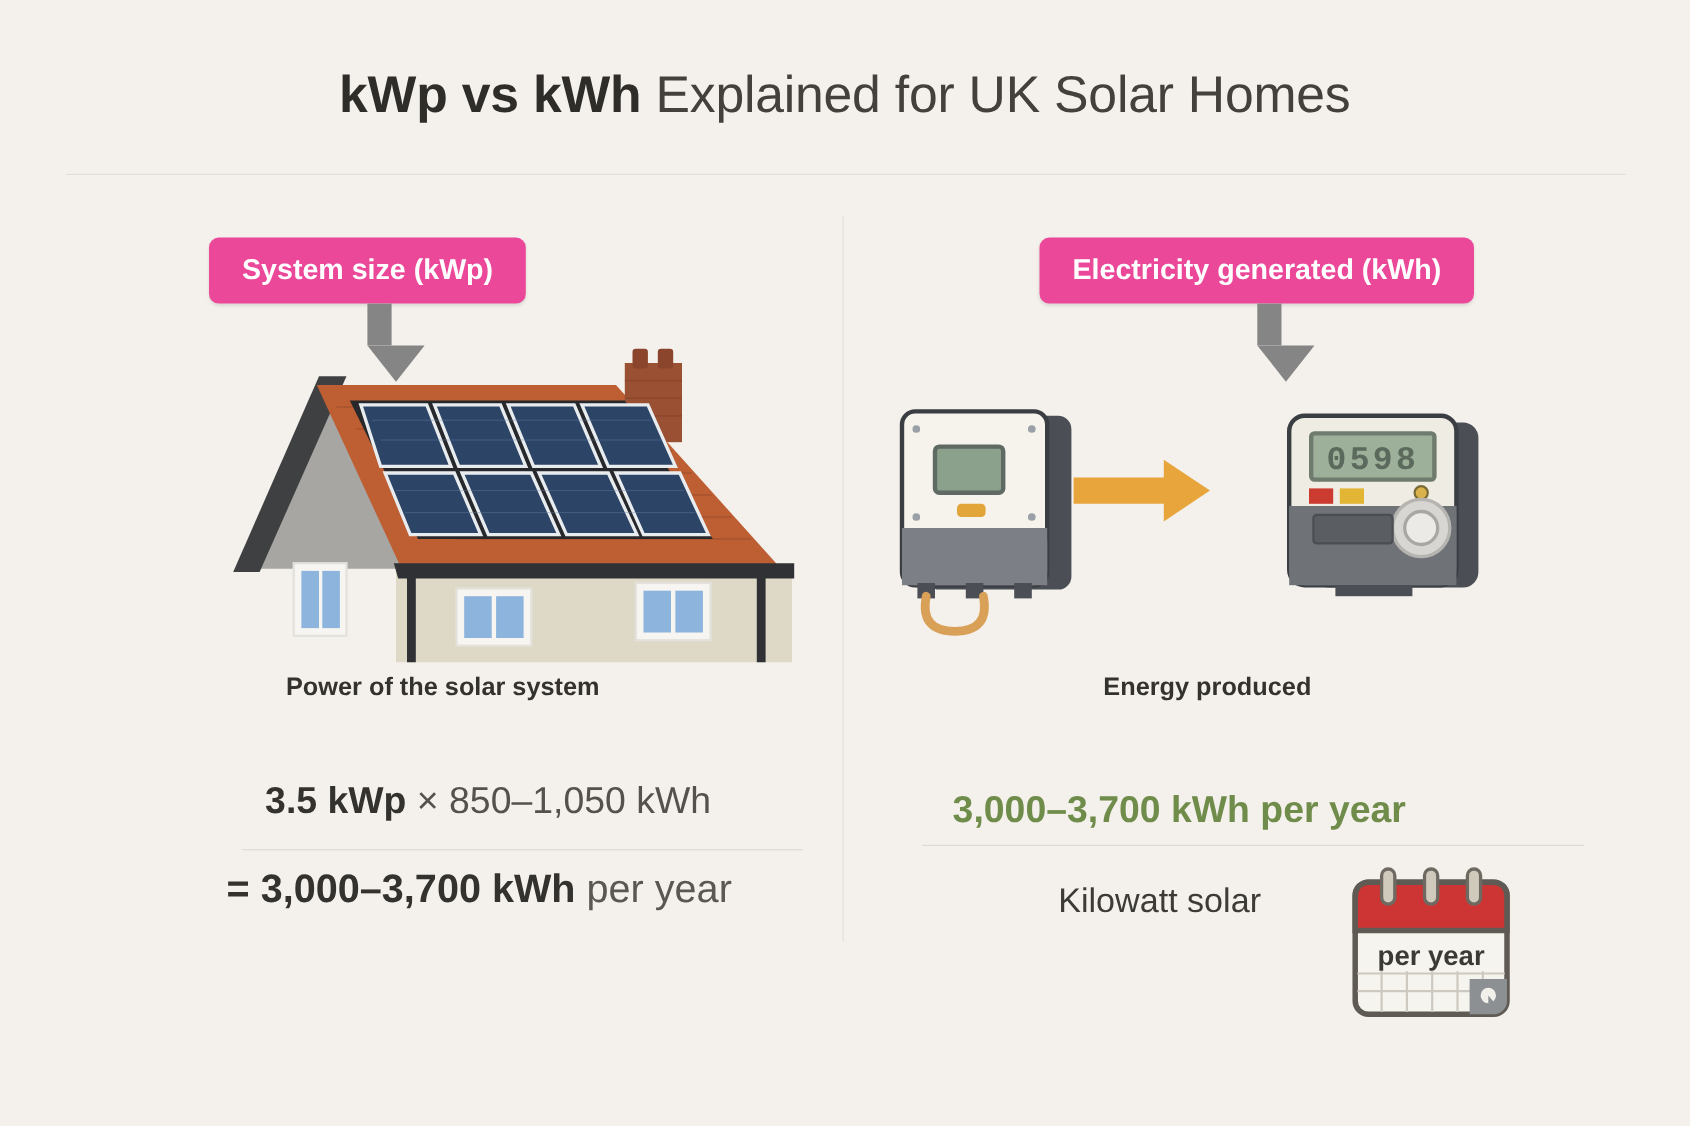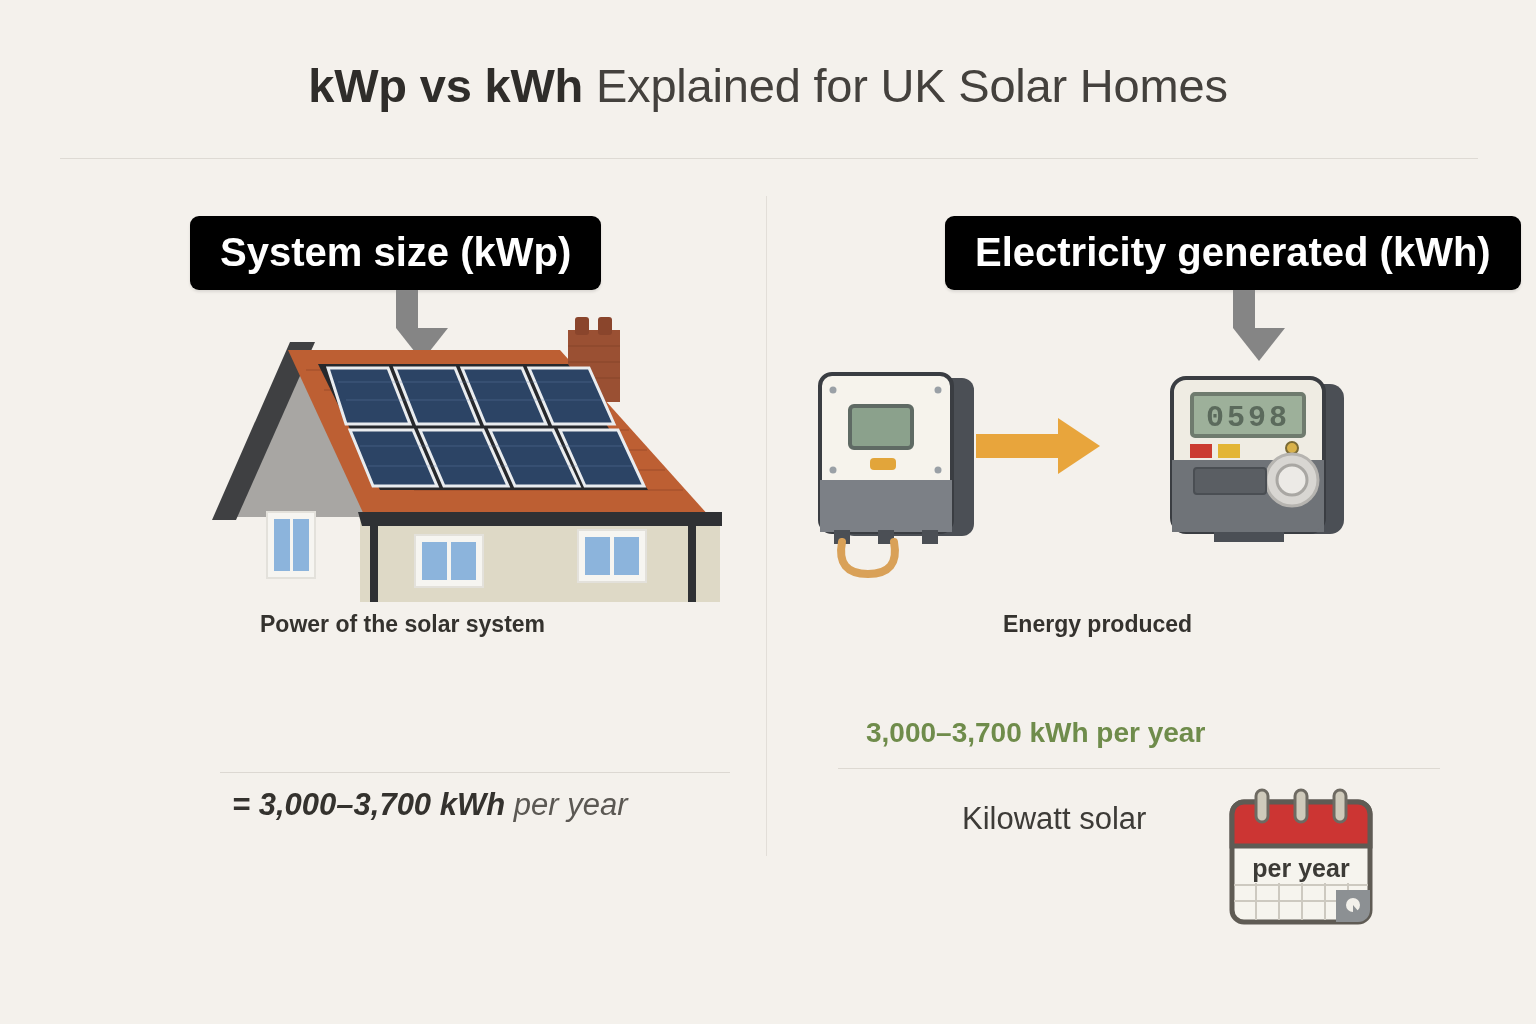--- a/index.html
+++ b/index.html
@@ -78,23 +78,23 @@
     position: absolute;
     top: 216px;
     display: flex;
     flex-direction: column;
     align-items: center;
   }
   .badge-left  { left: 130px; }
   .badge-right { left: 125px; padding-left: 44px; }
 
   .badge {
-    background: #000000;
+    background: #ec4899;
     color: #ffffff;
-    font-size: 40px;
+    font-size: 26px;
     font-weight: 700;
     border-radius: 9px;
     padding: 16px 30px 18px 30px;
     line-height: 1;
     white-space: nowrap;
     box-shadow: 0 2px 3px rgba(0,0,0,0.10);
   }
   .arrow-down {
     width: 0;
     height: 0;
@@ -142,35 +142,34 @@
     position: absolute;
     left: 160px;
     top: 772px;
     width: 510px;
     height: 1px;
     background: #dcd8d2;
   }
 
   .formula-line2 {
     position: absolute;
-    left: 172px;
+    left: 146px;
     top: 787px;
-    font-size: 31px;
-    white-space: nowrap;
-    font-style: italic;
+    font-size: 36px;
+    white-space: nowrap;
   }
   .formula-line2 .f-bold { font-weight: 700; color: #34322e; }
   .formula-line2 .f-reg  { font-weight: 400; color: #5b5853; }
 
   
   .value-green {
     position: absolute;
     left: 866px;
     top: 717px;
-    font-size: 28px;
+    font-size: 34px;
     font-weight: 700;
     color: #6f8c4b;
     white-space: nowrap;
   }
   .value-rule {
     position: absolute;
     left: 838px;
     top: 768px;
     width: 602px;
     height: 1px;
@@ -286,20 +285,23 @@
         <g>
           <rect x="368" y="218" width="68" height="52" fill="#f6f5f1" stroke="#e3e1db" stroke-width="2"></rect>
           <rect x="375" y="225" width="25" height="38" fill="#8cb4dc"></rect>
           <rect x="404" y="225" width="25" height="38" fill="#8cb4dc"></rect>
         </g>
       </svg>
     </div>
 
     <div class="caption caption-left">Power of the solar system</div>
 
+    <div class="formula-line1">
+      <span class="f-bold">3.5 kWp</span><span class="f-reg"> × 850–1,050 kWh</span>
+    </div>
     <div class="formula-rule"></div>
     <div class="formula-line2">
       <span class="f-bold">= 3,000–3,700 kWh</span><span class="f-reg"> per year</span>
     </div>
   </div>
 
   <div class="col col-right">
 
     <div class="badge-block badge-right">
       <div class="badge">Electricity generated (kWh)</div>

